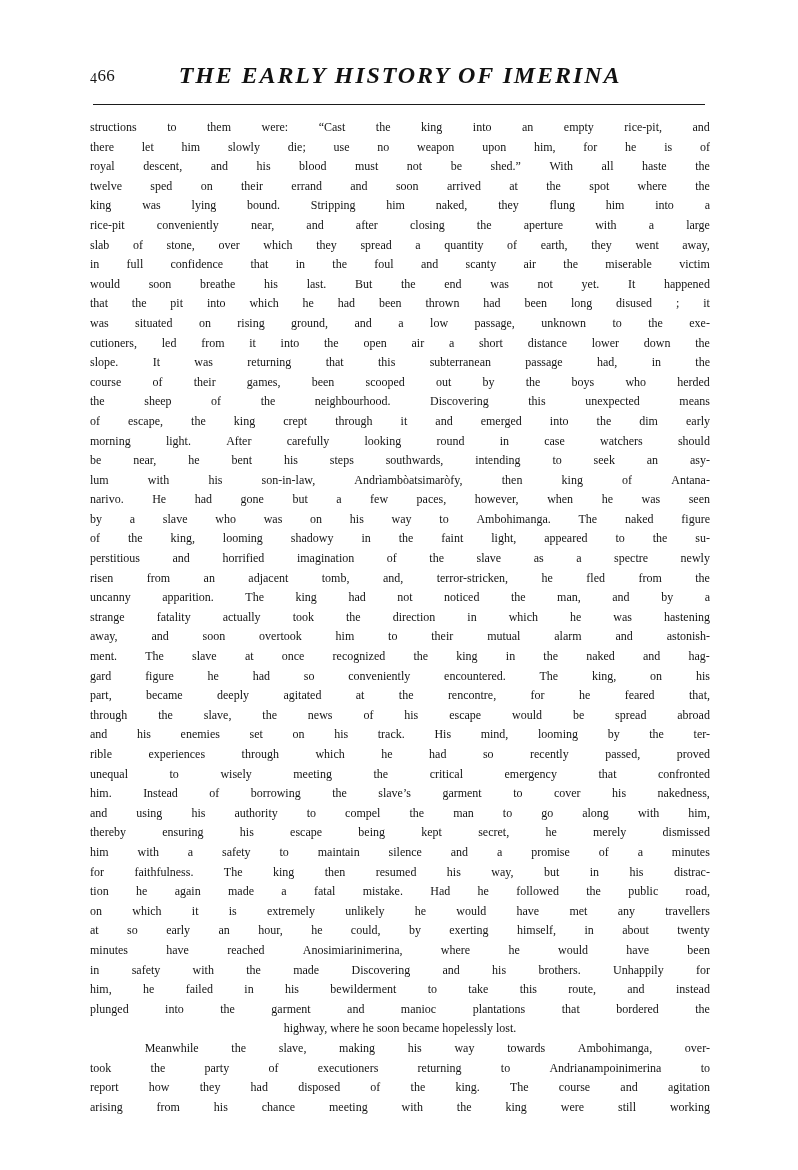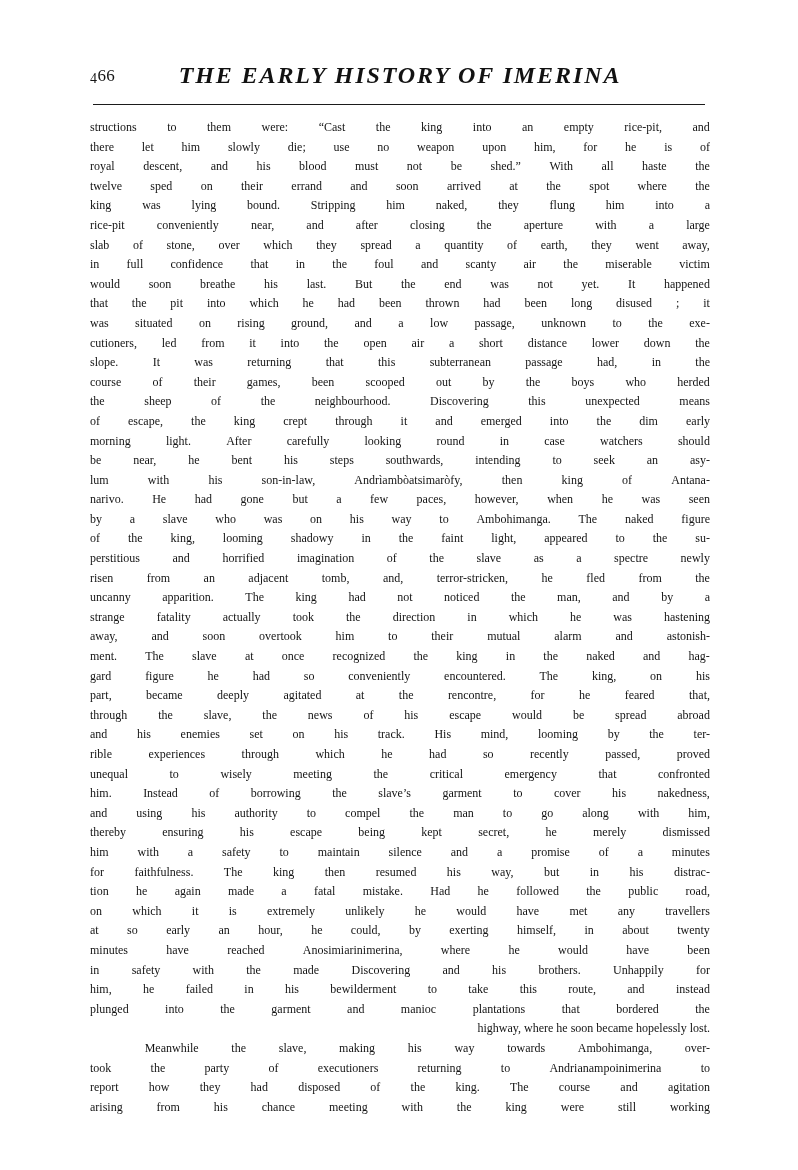--- a/index.html
+++ b/index.html
@@ -95,21 +95,21 @@
     display: flex;
     justify-content: space-between;
   }
   .line.j > span {
     display: inline-block;
     white-space: pre;
   }
   
   .line.f {
     display: block;
-    text-align: right;
+    text-align: center;
   }
 </style>
 </head>
 <body>
 
 <div class="page">
 
   <div class="header-block">
     <div class="folio"><span class="lead">4</span><span>66</span></div>
     <div class="running-title">THE EARLY HISTORY OF IMERINA</div>

